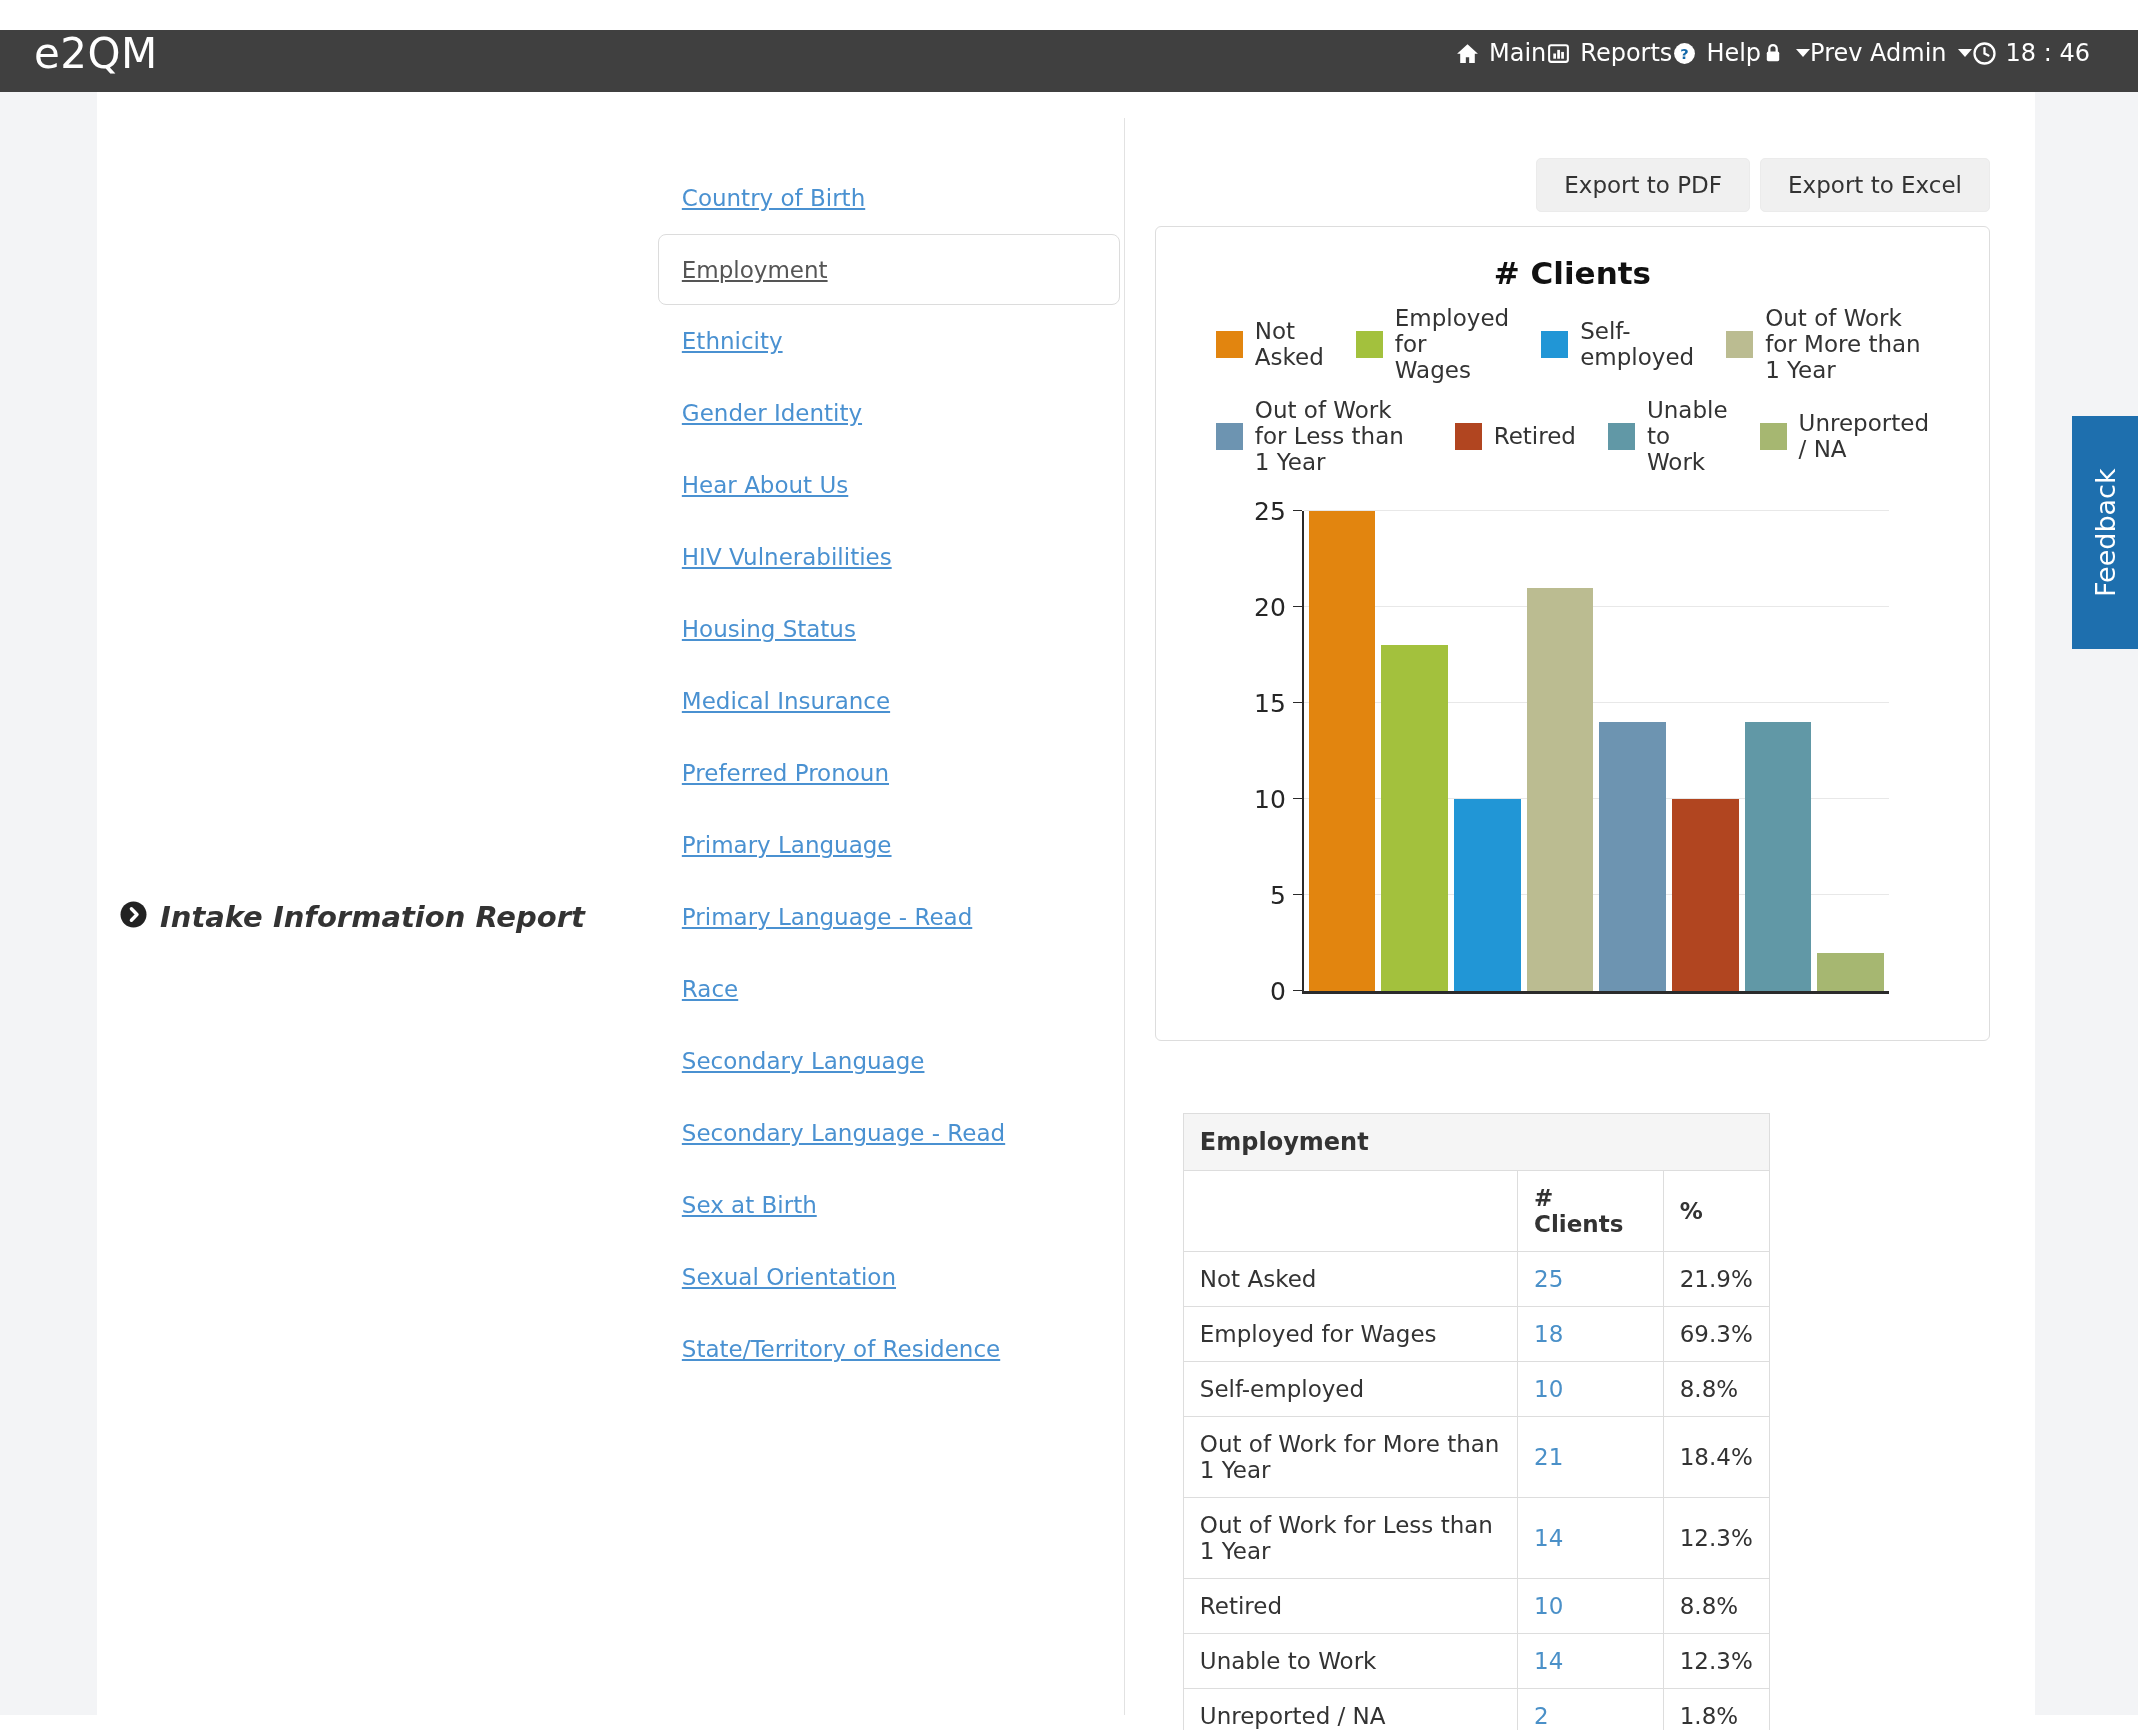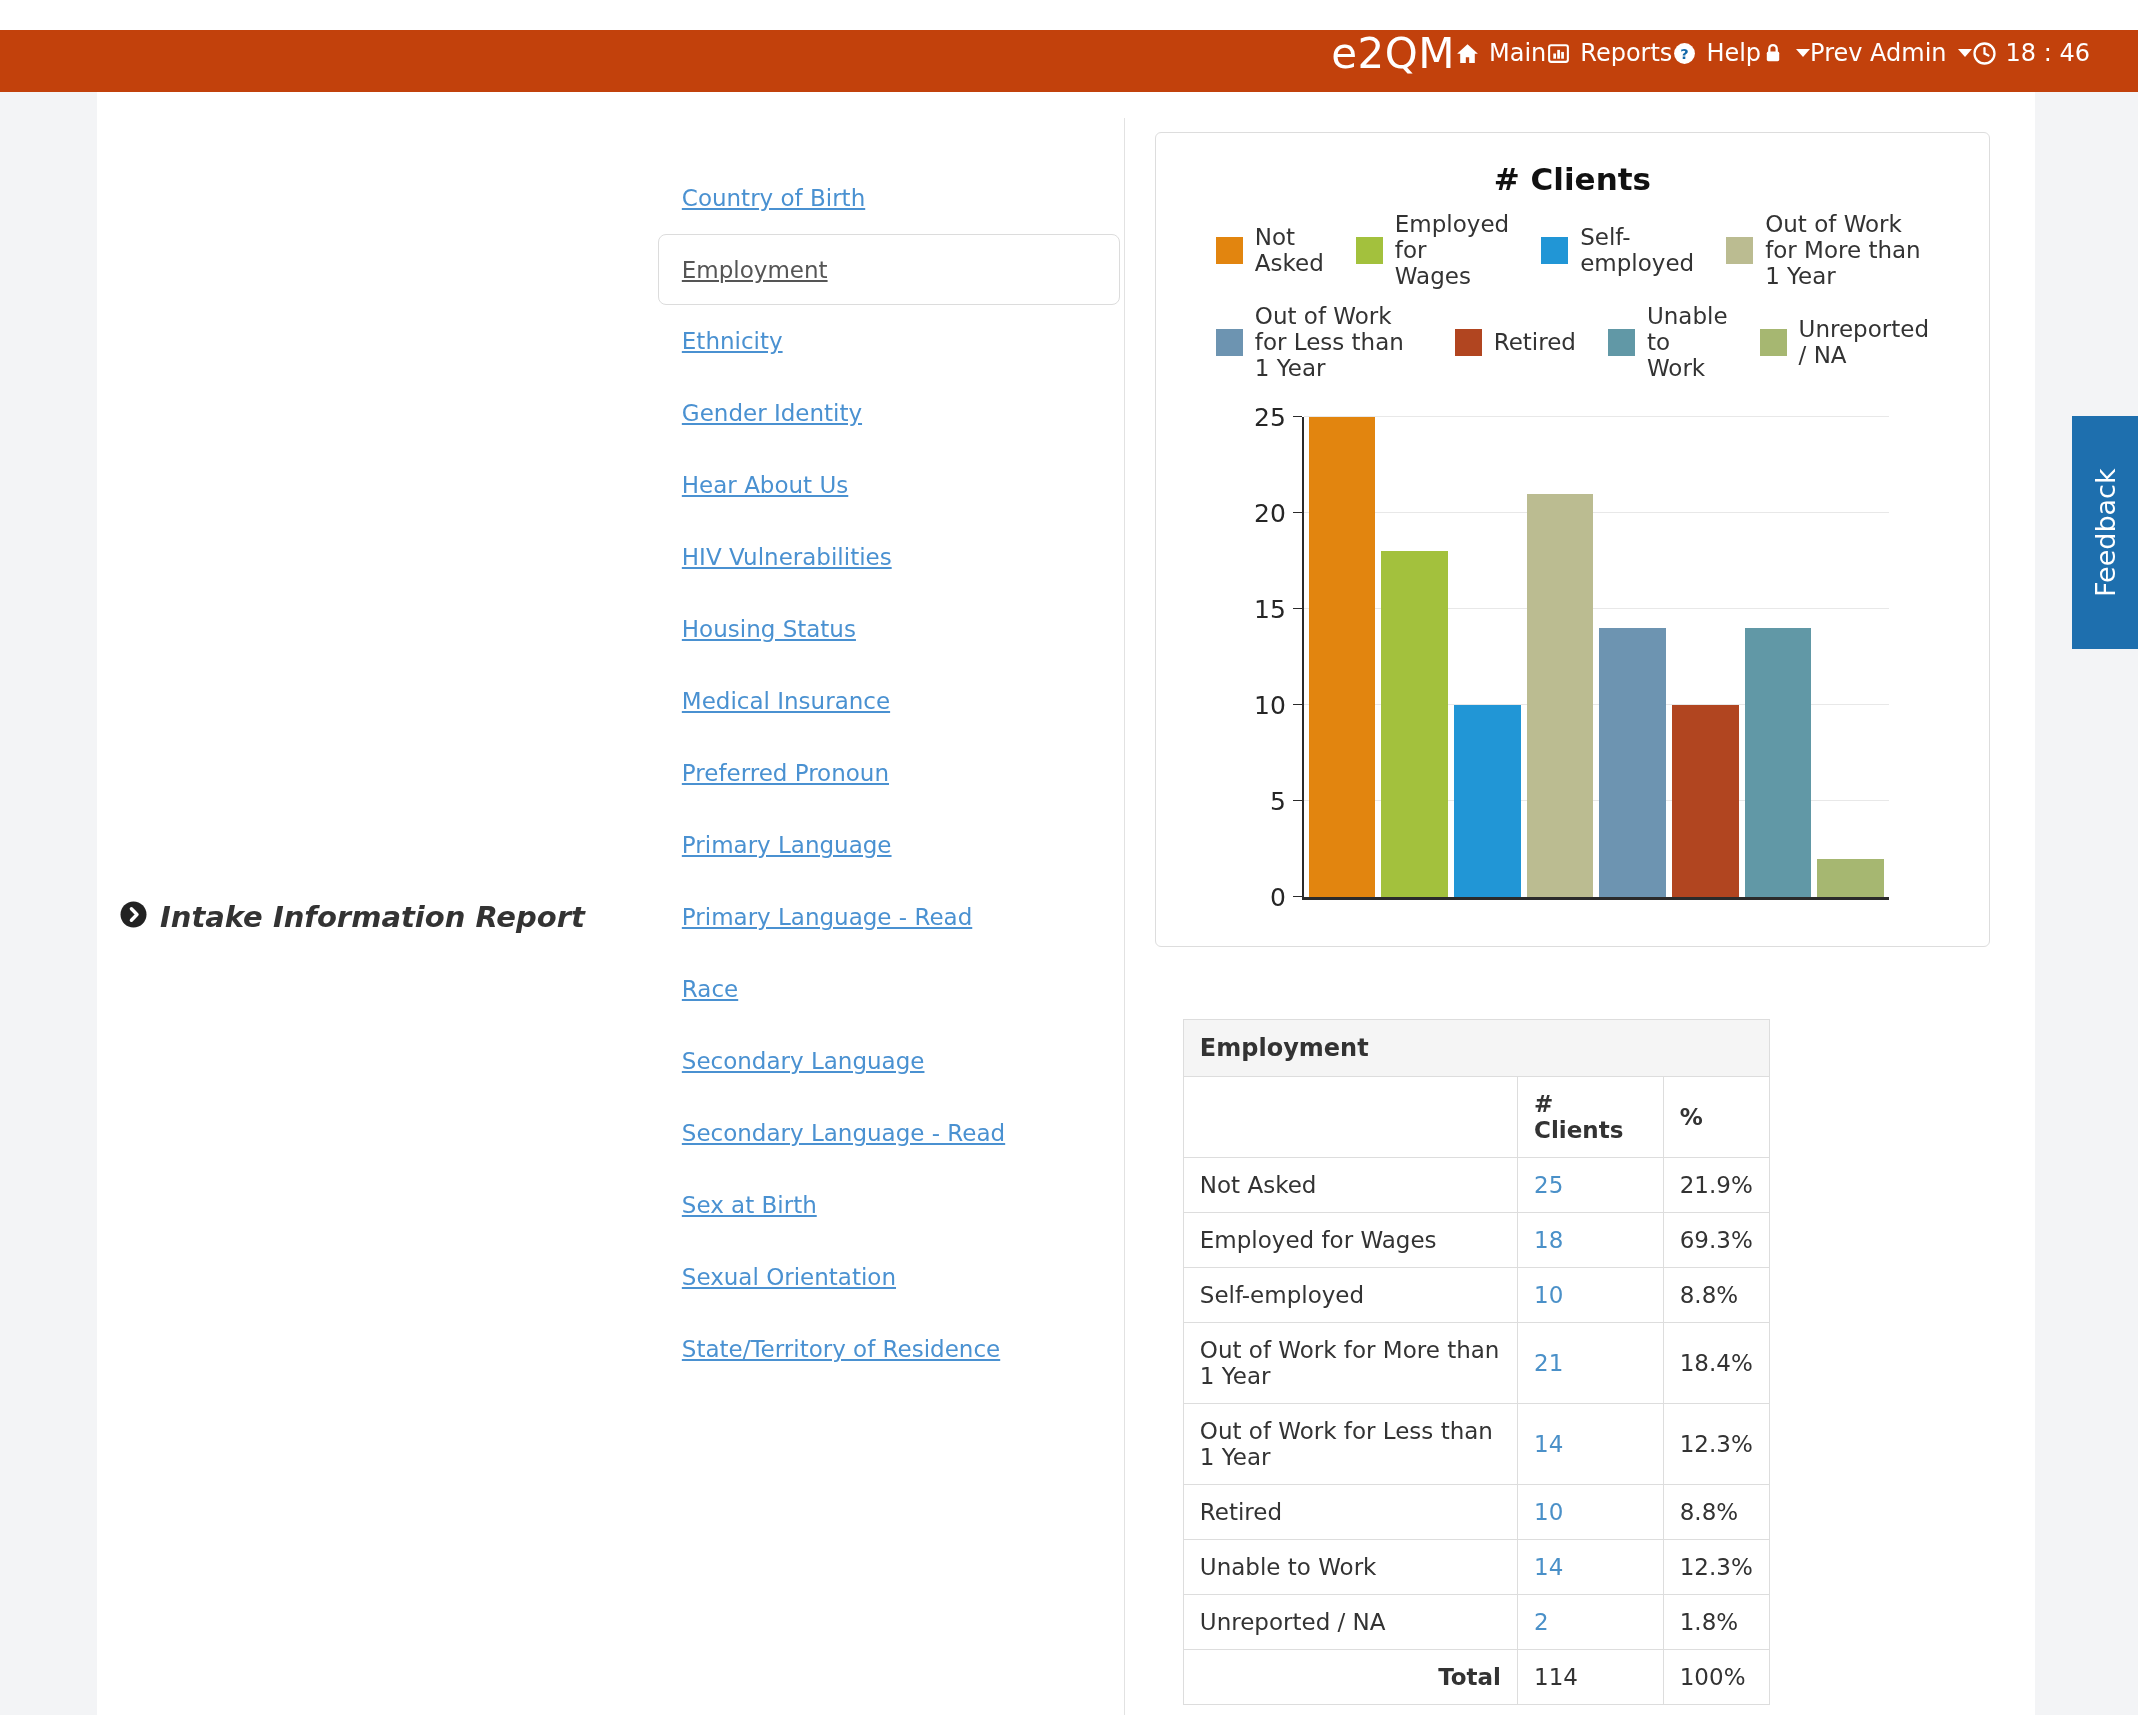--- a/index.html
+++ b/index.html
@@ -2,22 +2,22 @@
 <html><head>
 <meta charset="utf-8">
 <style>
   * { margin:0; padding:0; box-sizing:border-box; }
   html,body { background:#ffffff; }
   body { font-family:"DejaVu Sans","Liberation Sans",sans-serif; color:#333; }
   .screen { position:relative; width:2138px; height:1730px; background:#fff; overflow:hidden; }
 
   
   .topstrip { height:30px; background:#fff; }
-  .navbar { height:62px; background:#c2410c; display:flex; align-items:center;
-            justify-content:flex-end; padding:0 48px 16px 34px; }
+  .navbar { height:62px; background:#404040; display:flex; align-items:center;
+            justify-content:space-between; padding:0 48px 16px 34px; }
   .brand { color:#fff; font-size:42px; font-weight:400; letter-spacing:0.5px; }
   .nav { display:flex; align-items:center; }
   .nav-item { display:flex; align-items:center; gap:9px; color:#fff; font-size:24px;
               text-decoration:none; cursor:pointer; }
   .nav-item svg { display:block; }
   .caret { width:0; height:0; border-left:7px solid transparent; border-right:7px solid transparent;
            border-top:8px solid #fff; margin-left:2px; }
 
   
   .page-bg { position:absolute; top:92px; left:0; width:2138px; height:1623px; background:#f3f4f6; }
@@ -167,20 +167,24 @@
               <li class="">Race</li>
               <li class="">Secondary Language</li>
               <li class="">Secondary Language - Read</li>
               <li class="">Sex at Birth</li>
               <li class="">Sexual Orientation</li>
               <li class="">State/Territory of Residence</li>
             </ul>
         </aside>
 
         <section class="content">
+          <div class="export-row">
+            <button class="btn">Export to PDF</button>
+            <button class="btn">Export to Excel</button>
+          </div>
 
           <div class="chart-panel">
             <div class="chart-title"># Clients</div>
             <div id="legend">
                 <div class="legend-row">
                   <div class="legend-item">
                     <span class="legend-swatch" style="background: rgb(226, 133, 15);"></span>
                     <span>Not Asked</span>
                   </div>
                   <div class="legend-item">

